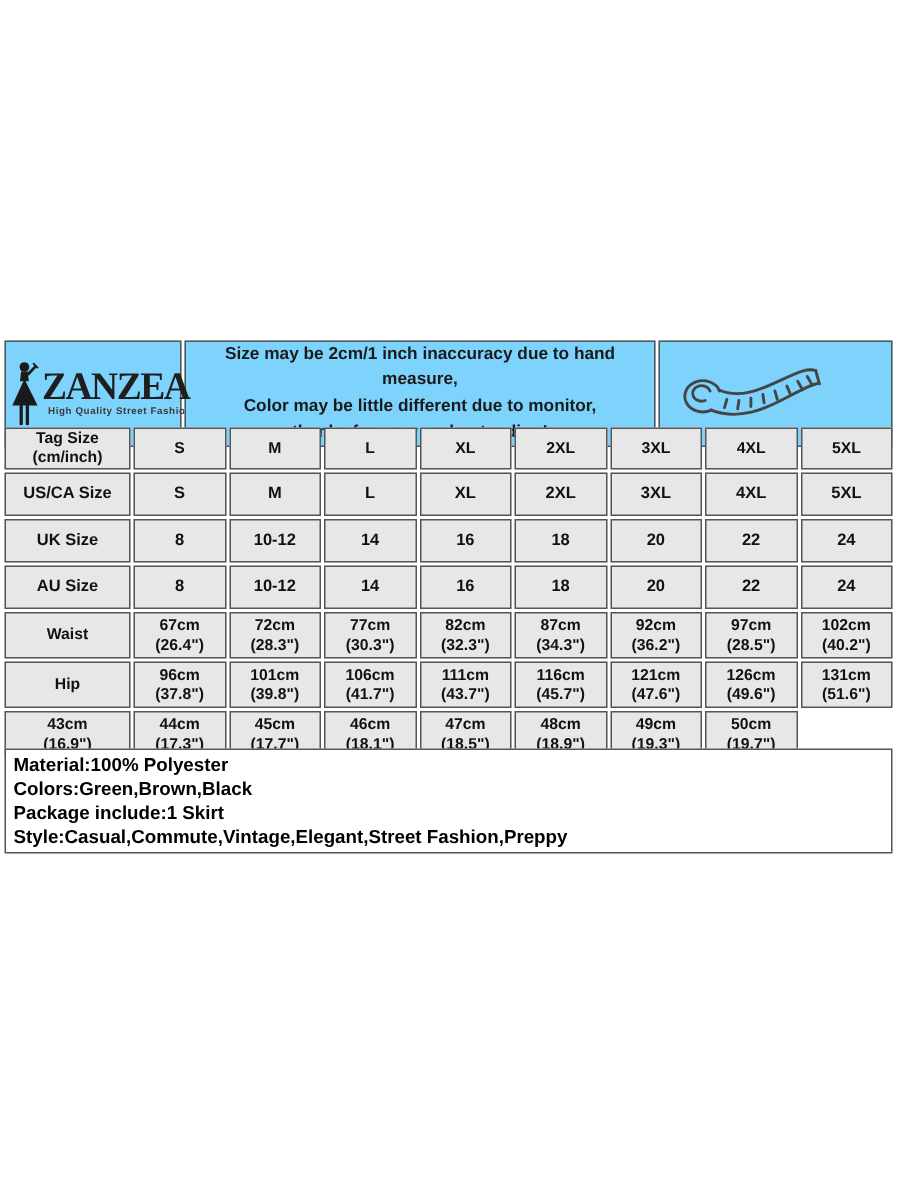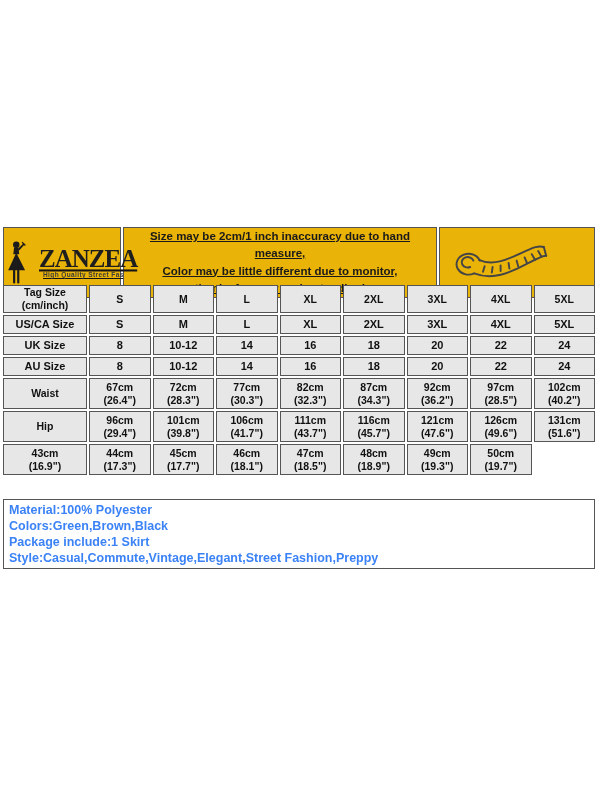--- a/index.html
+++ b/index.html
@@ -6,22 +6,22 @@
   html,body { background:#ffffff; }
   .sheet {
     position:relative; width:600px; height:800px; background:#ffffff;
     font-family:"Liberation Sans", sans-serif; color:#141414; overflow:hidden;
   }
   
   .top-row {
     position:absolute; left:3px; top:227px; width:592px; height:56px;
     display:grid; grid-template-columns:118px 1fr 156px; gap:2px;
   }
-  .hcell { background:#eab308; border:1px solid #555555; display:flex; align-items:center; justify-content:flex-start;text-decoration:underline; }
-  .logo-cell { flex-direction:row; gap:11px; padding:2px; }
+  .hcell { background:#7dd3fc; border:1px solid #555555; display:flex; align-items:center; justify-content:flex-start; }
+  .logo-cell { flex-direction:row; gap:0; padding:2px; }
   .logo-figure { width:22px; height:48px; flex:0 0 auto; }
   .logo-textwrap { display:flex; flex-direction:column; align-items:center; line-height:1; }
   .brand-line { display:flex; align-items:flex-start; }
   .brand {
     font-family:"Liberation Serif", serif; font-weight:bold; font-size:25px;
     letter-spacing:-1px; color:#1e1e1e; transform:scaleY(1.04);
   }
   .reg { font-size:8px; font-weight:bold; color:#1e1e1e; margin-top:0px; }
   .tagline { font-size:6.5px; font-weight:bold; color:#3a3a3a; letter-spacing:0.4px; margin-top:1px; white-space:nowrap; }
   .disclaimer-cell { flex-direction:column; font-weight:bold; font-size:11.5px; line-height:1.5; text-align:center; color:#1a1a1a; }
@@ -29,27 +29,27 @@
   
   .size-grid { position:absolute; left:3px; top:285px; width:592px; display:flex; flex-direction:column; gap:2px;justify-content:center; }
   .tr { display:grid; grid-template-columns:84px repeat(8,1fr); gap:2px; }
   .td {
     background:#e7e7e7; border:1px solid #555555;
     display:flex; align-items:center; justify-content:center;
     text-align:center; font-weight:bold; font-size:11px; color:#111111;
     white-space:pre-line; line-height:1.2;
   }
   .r-head .td { height:28px; font-size:10.5px; }
-  .r-sm .td { height:19px; }
+  .r-sm .td { height:29px; }
   .r-lg .td { height:31px; font-size:10.5px; }
   
   .details {
     position:absolute; left:3px; top:499px; width:592px; height:70px;
     background:#ffffff; border:1px solid #555555; padding:2px 5px;
-    font-weight:bold; font-size:12.5px; line-height:16px; color:#3b82f6;
+    font-weight:bold; font-size:12.5px; line-height:16px; color:#000000;
   }
 </style>
 </head>
 <body>
 
 <div class="sheet">
 
   <div class="top-row">
     <div class="hcell logo-cell">
       <svg class="logo-figure" viewBox="0 0 30 64">
@@ -156,21 +156,21 @@
       <div class="td">92cm
 (36.2")</div>
       <div class="td">97cm
 (28.5")</div>
       <div class="td">102cm
 (40.2")</div>
     </div>
     <div class="tr r-lg">
       <div class="td">Hip</div>
       <div class="td">96cm
-(29.4")</div>
+(37.8")</div>
       <div class="td">101cm
 (39.8")</div>
       <div class="td">106cm
 (41.7")</div>
       <div class="td">111cm
 (43.7")</div>
       <div class="td">116cm
 (45.7")</div>
       <div class="td">121cm
 (47.6")</div>

